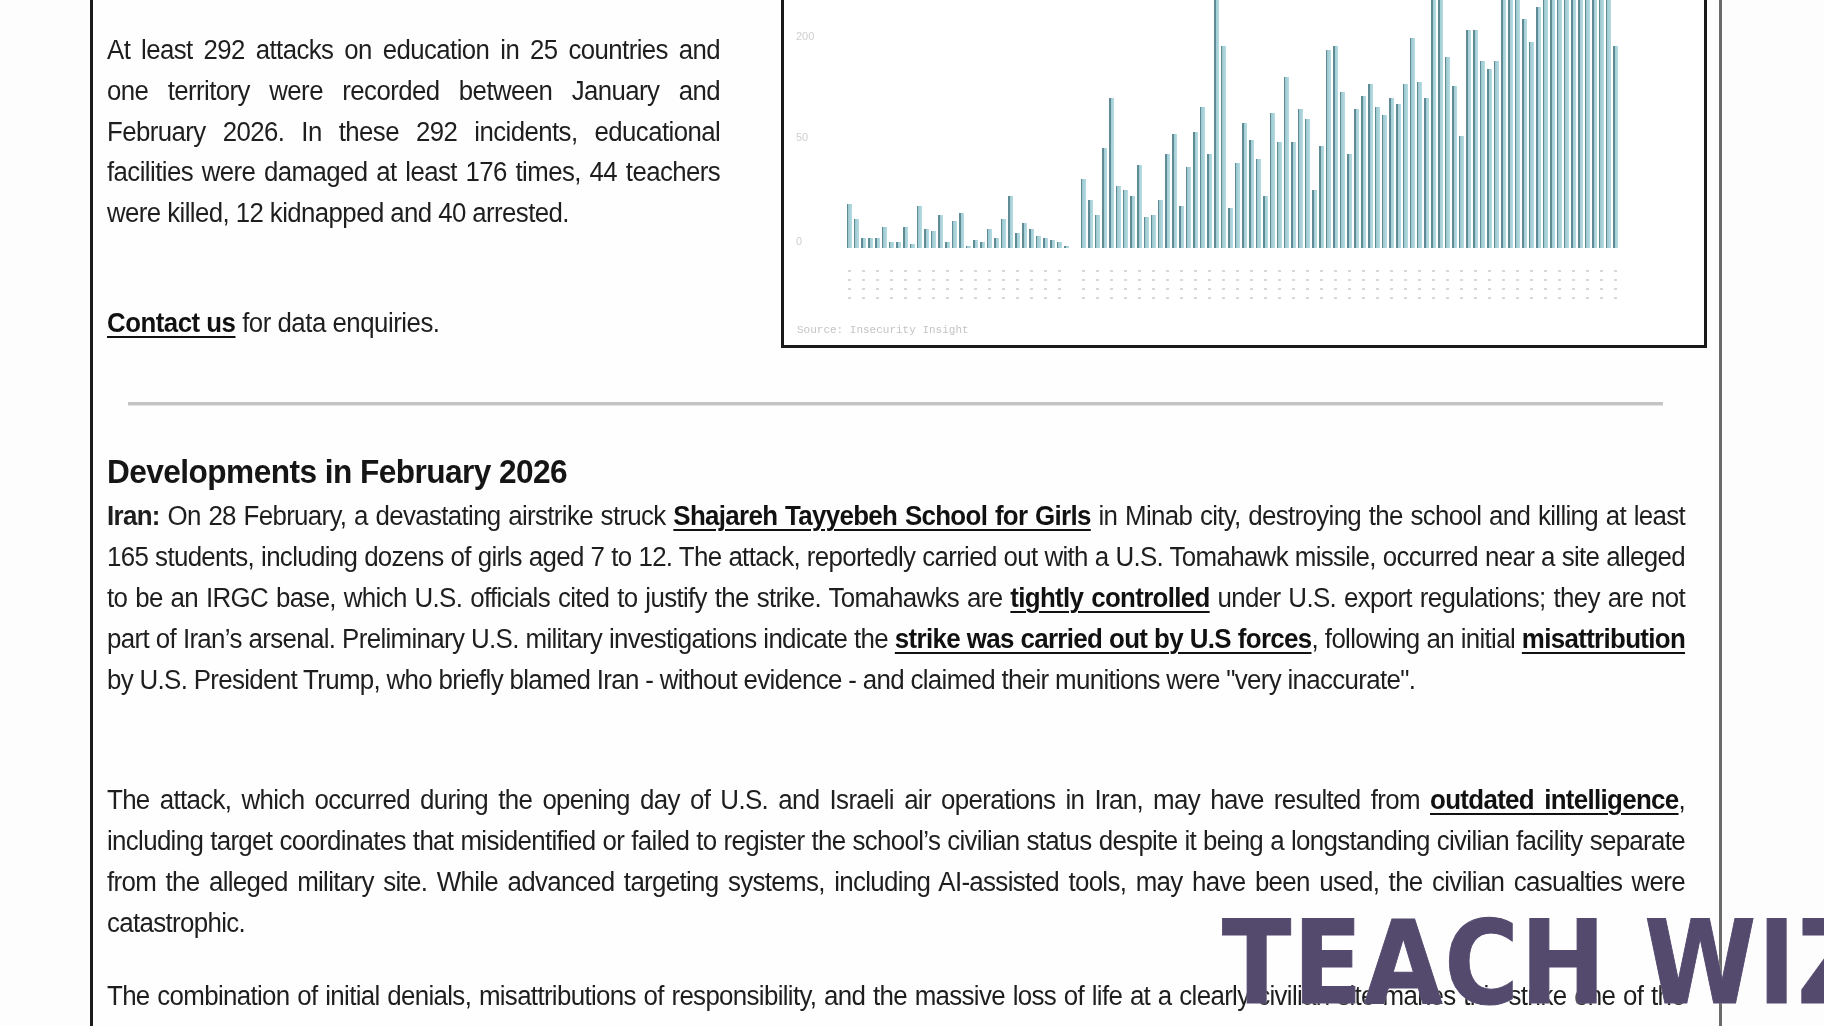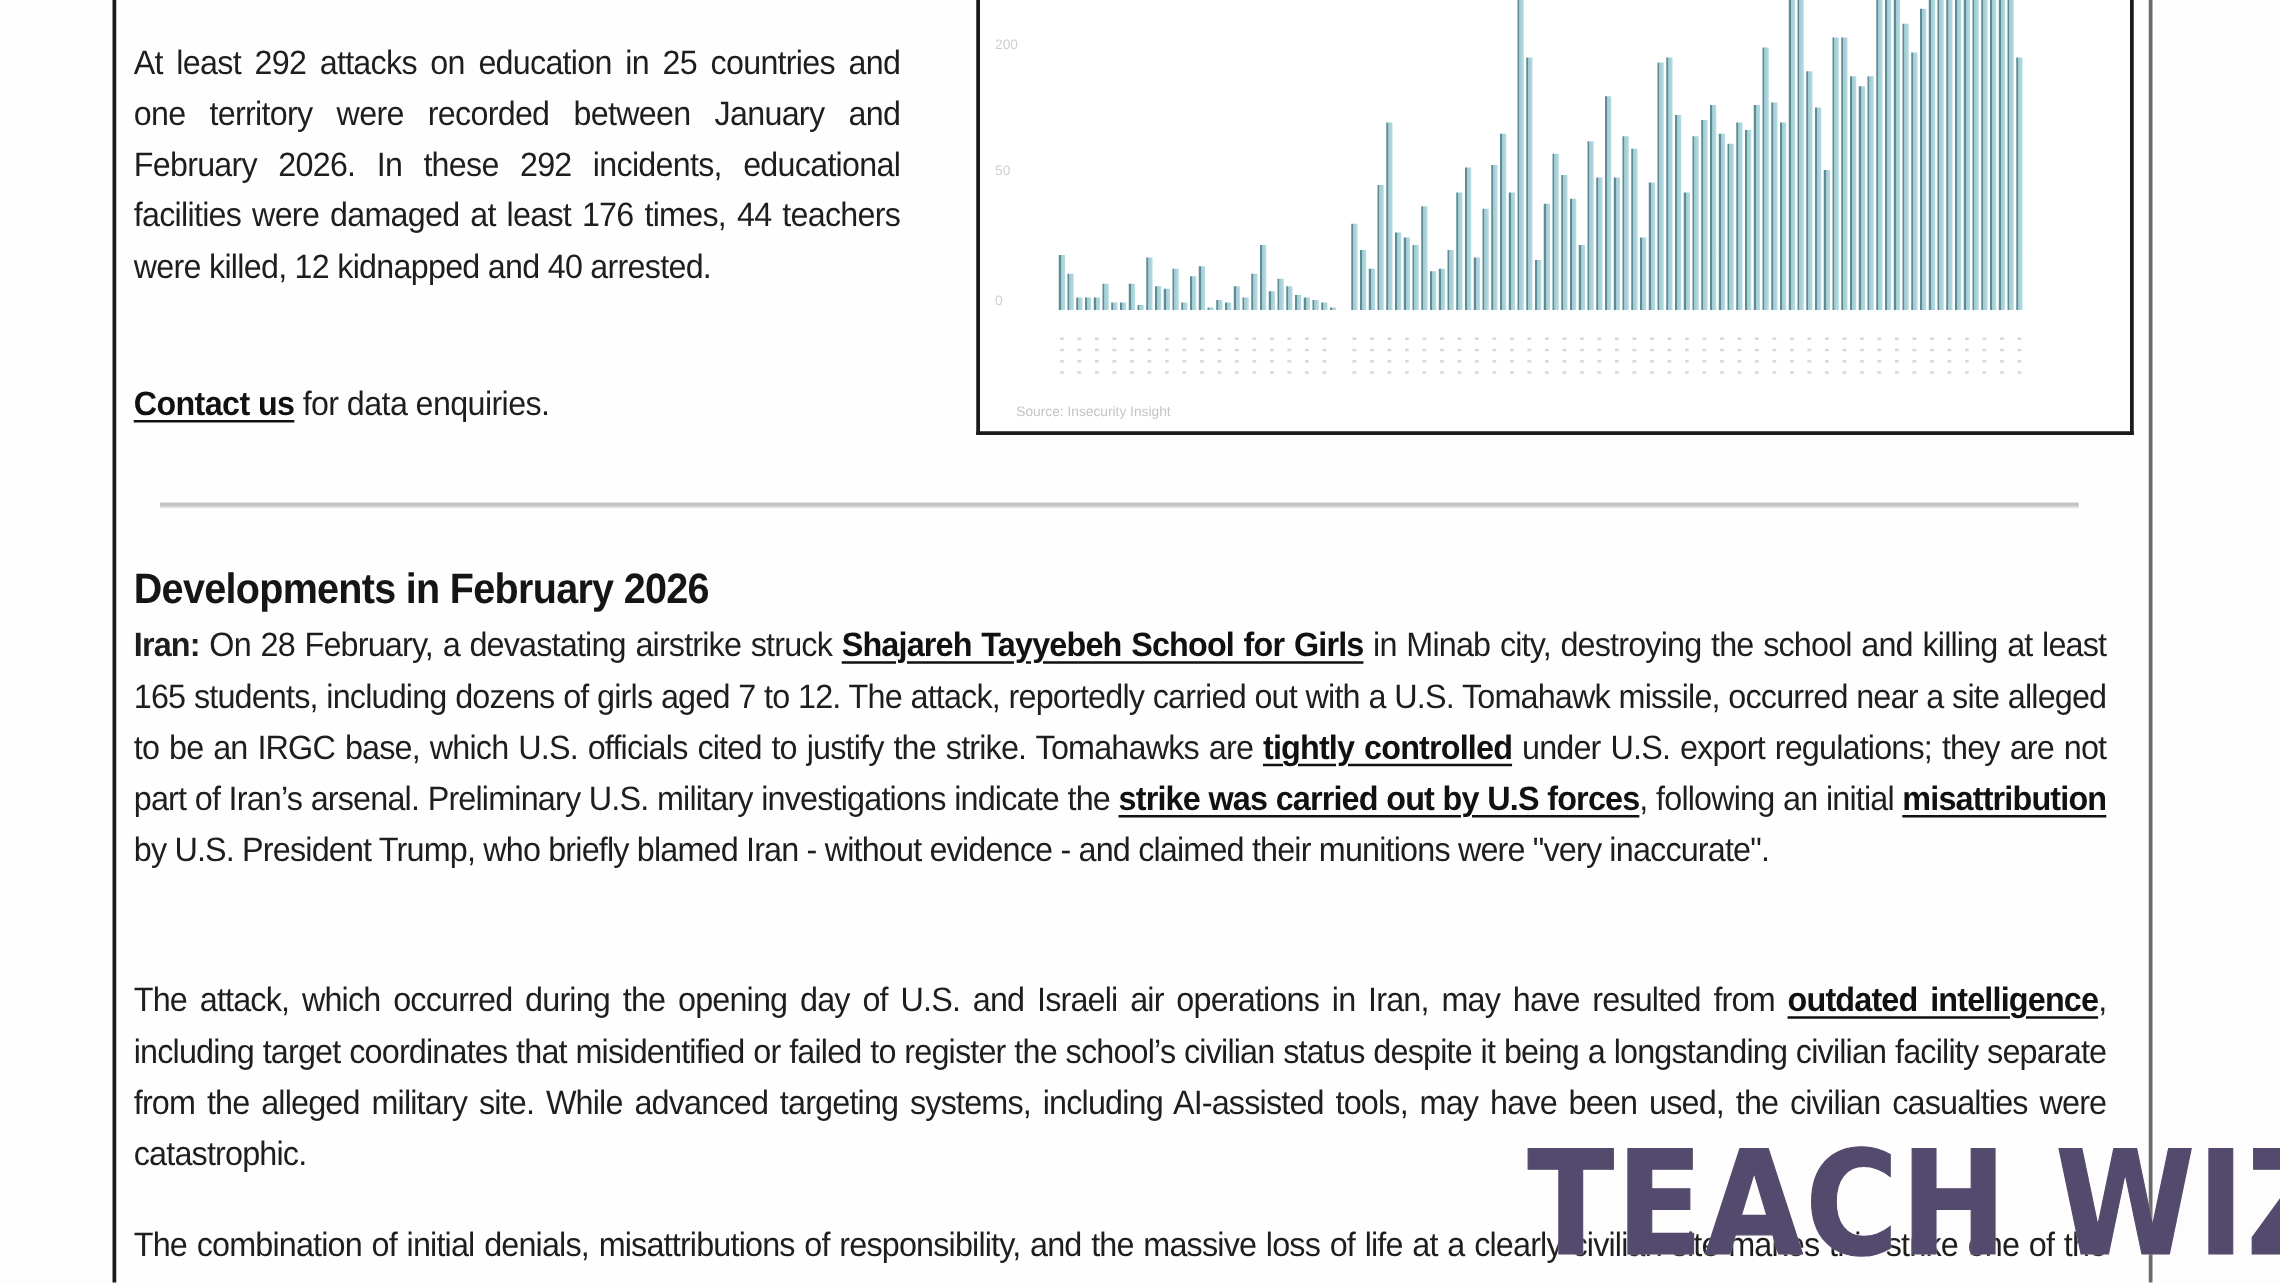--- a/index.html
+++ b/index.html
@@ -52,21 +52,21 @@
   }
   .ytick { position: absolute; left: 12px; font-size: 11px; color: #cfcfcf; }
   .bars { position: absolute; left: 63px; bottom: 97px; height: 290px; width: 780px; }
   .bar {
     position: absolute; bottom: 0; width: 5px;
     background: linear-gradient(to right, #5e8b94 0, #5e8b94 1.5px, #9fc9d1 1.5px, #b6dde3 100%);
   }
   .xlabels { position: absolute; left: 63px; top: 290px; width: 780px; height: 50px; }
   .xl { position: absolute; width: 3px; }
   .xl i { display: block; width: 3px; height: 2px; background: #d8d8d8; margin-bottom: 7px; }
-  .source { position: absolute; left: 29px; bottom: 9px; font-size: 11px; color: #c4c4c4; }
+  .source { position: absolute; left: 13px; bottom: 9px; font-size: 11px; color: #c4c4c4; font-family: Liberation Mono, monospace; }
 
   .watermark {
     position: absolute; left: 1222px; top: 905px;
     font-family: "DejaVu Sans", sans-serif; font-weight: bold;
     font-size: 118px; line-height: 118px; color: #544a6e; letter-spacing: 2px;
     transform: scaleX(0.86) scaleY(0.98); transform-origin: left top;
     -webkit-text-stroke: 1px #544a6e;
     text-shadow: 0 0 2px #fff;
     white-space: nowrap;
   }

